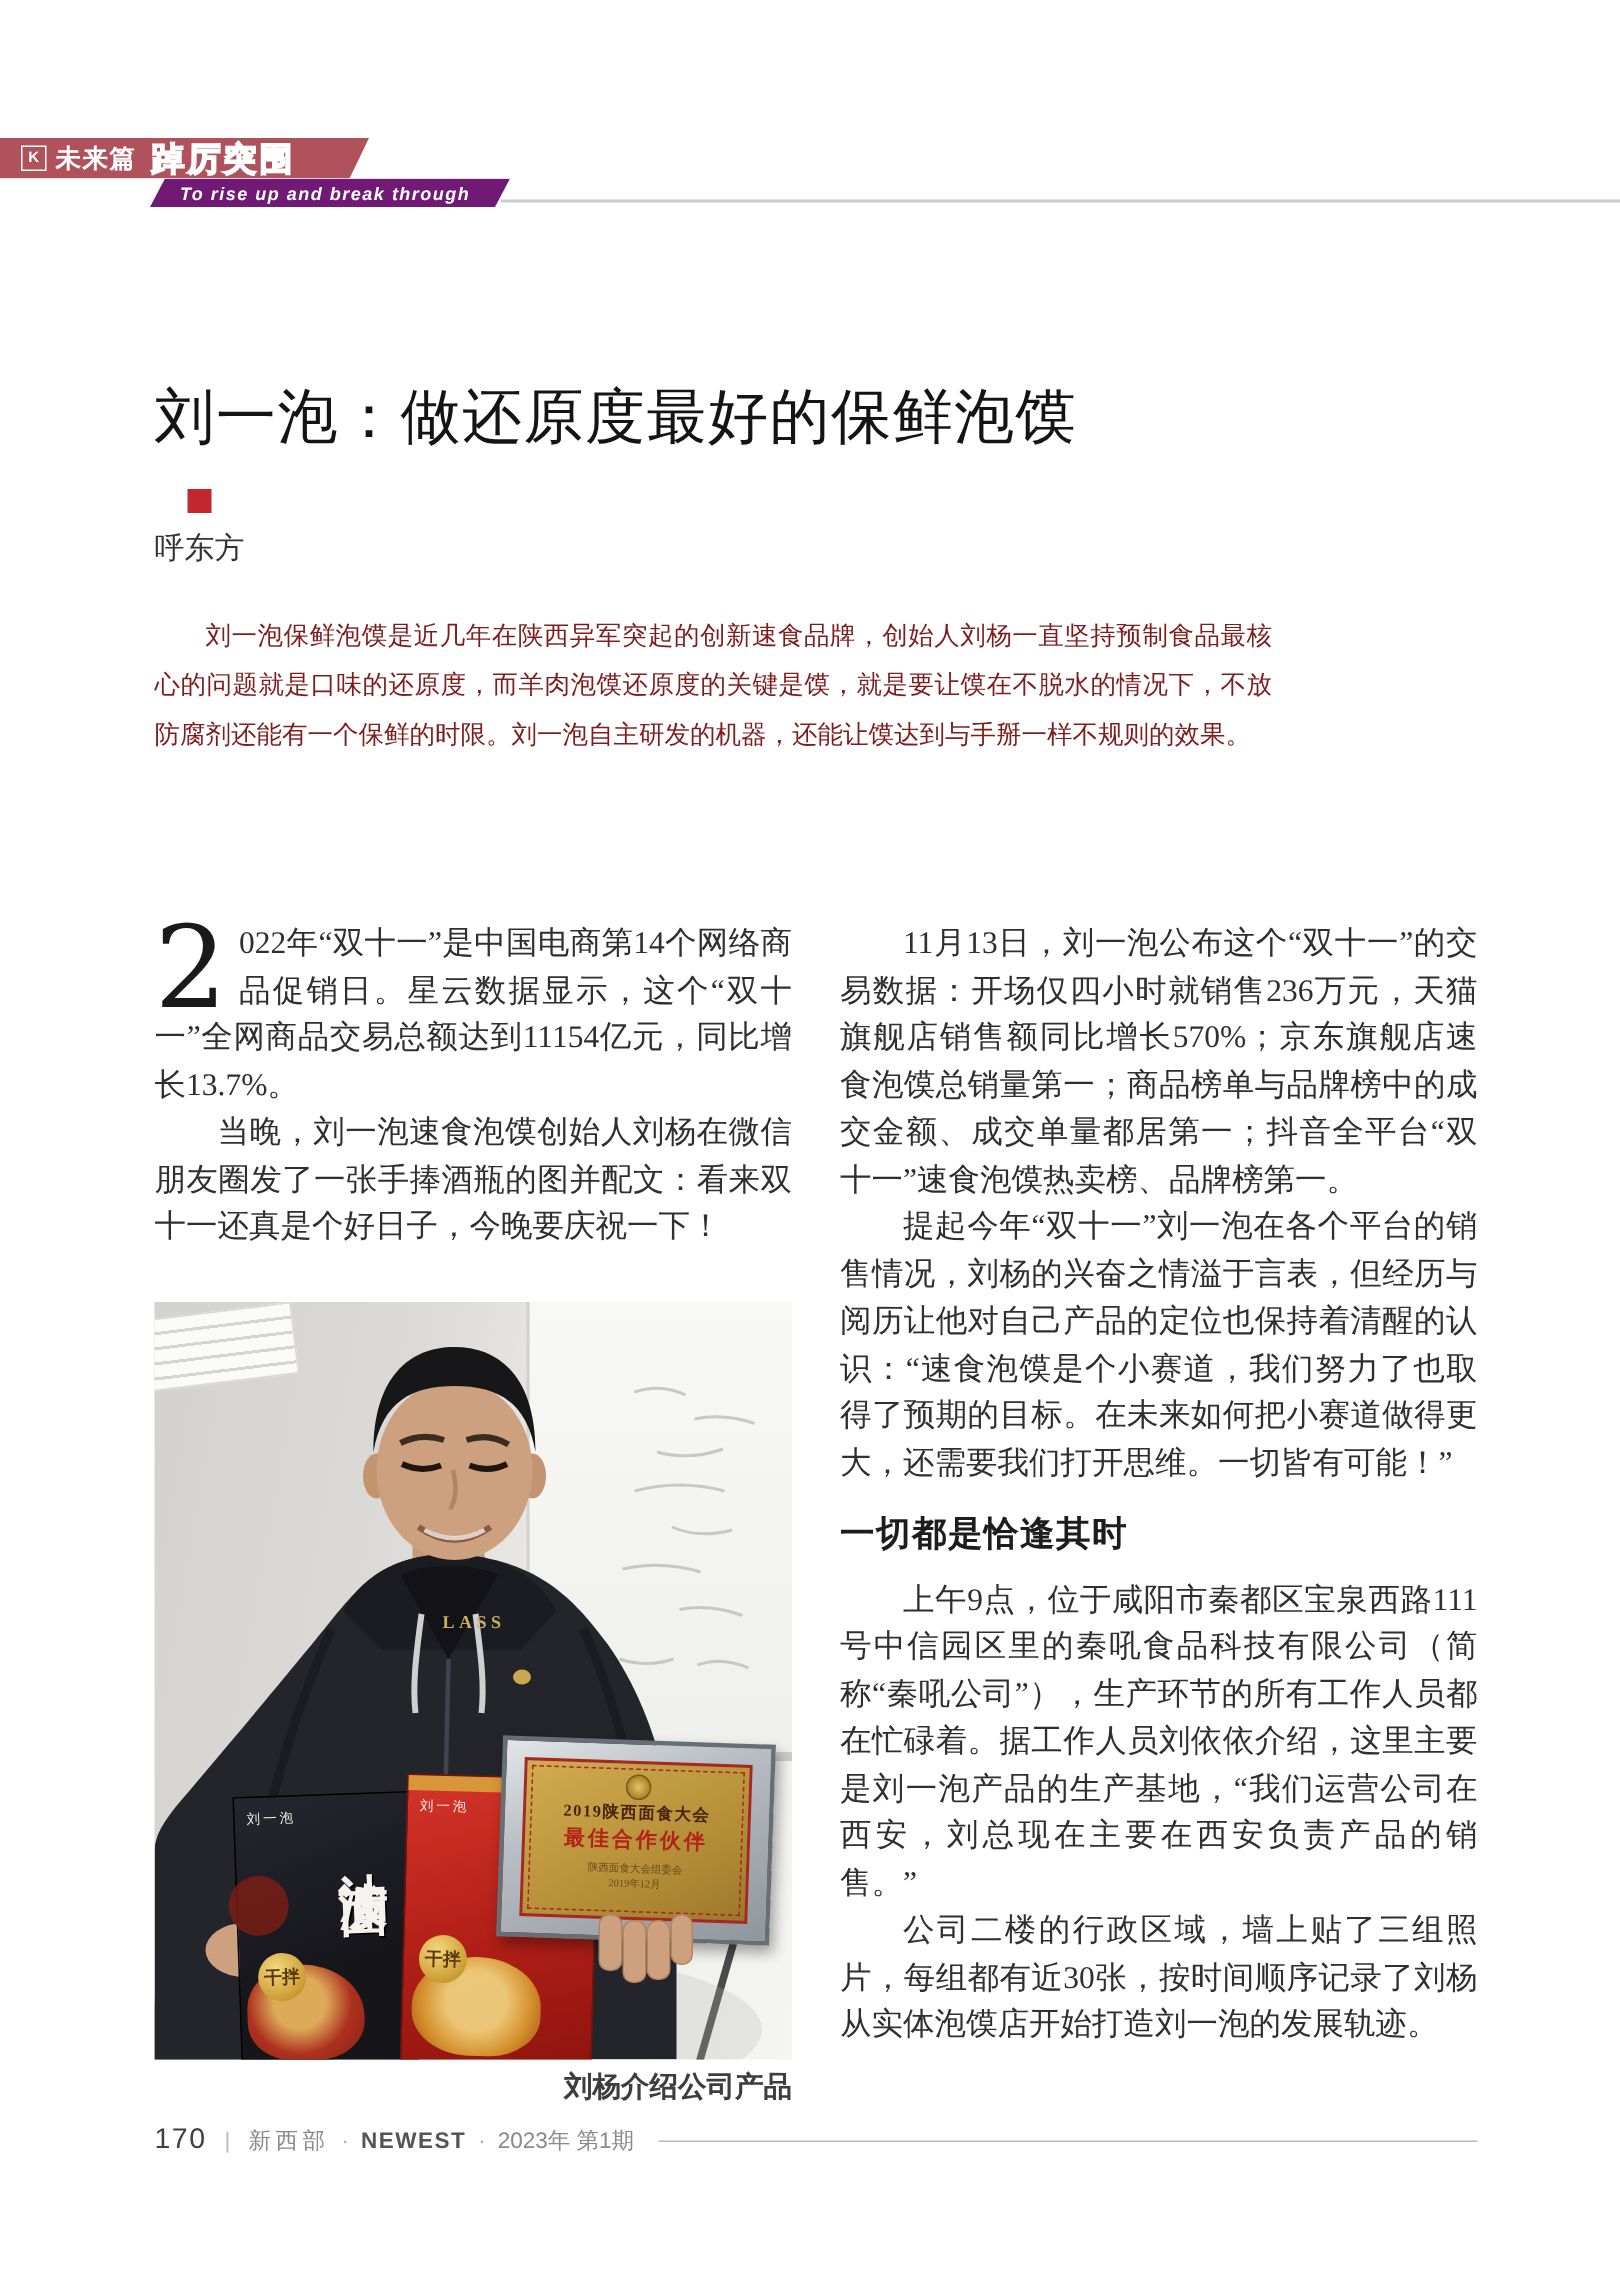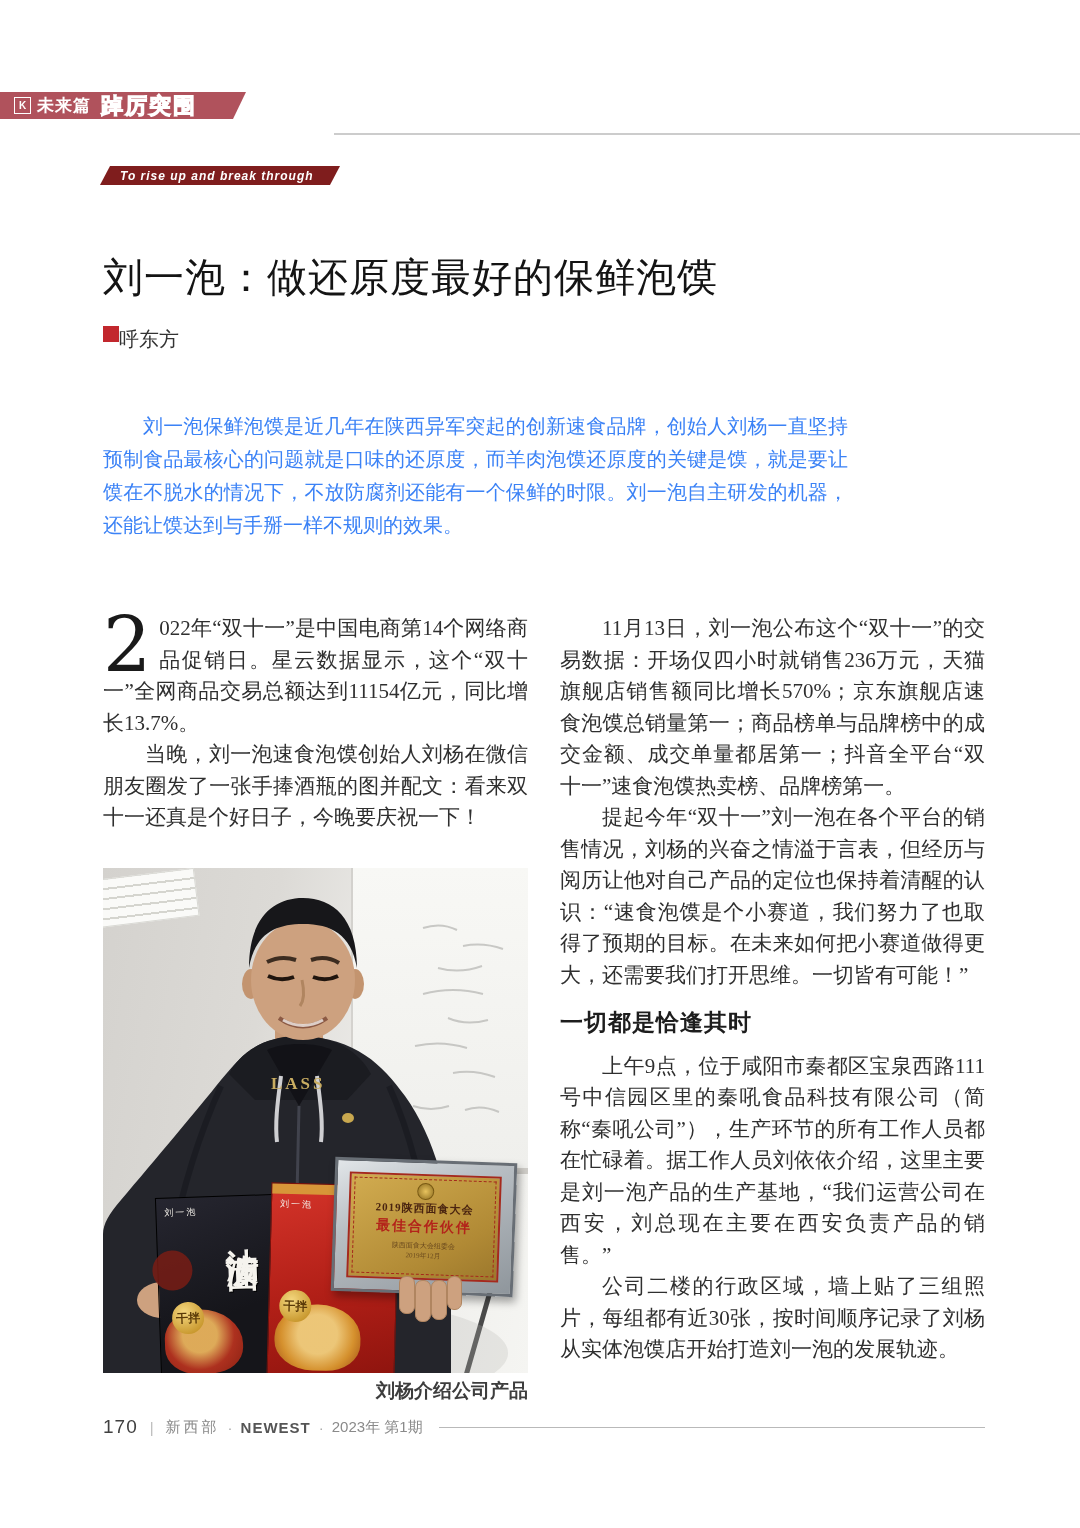--- a/index.html
+++ b/index.html
@@ -8,36 +8,36 @@
 
   
   .banner-main{position:absolute;left:0;top:92px;width:246px;height:27px;background:#b0525c;
       clip-path:polygon(0 0,100% 0,calc(100% - 13px) 100%,0 100%);
       display:flex;align-items:center;padding-left:14px;box-sizing:border-box;gap:6px;}
   .banner-logo-box{width:15px;height:15px;border:1.5px solid #fff;display:flex;align-items:center;justify-content:center;
       color:#fff;font-family:"Liberation Sans",sans-serif;font-size:10px;font-weight:bold;flex:0 0 auto;}
   .banner-logo-text{color:#fff;font-family:"Liberation Sans",sans-serif;font-size:17px;font-weight:bold;letter-spacing:1px;}
   .banner-title{font-family:"Liberation Sans",sans-serif;font-size:22px;font-weight:bold;letter-spacing:2px;
       color:rgba(255,255,255,0.1);-webkit-text-stroke:1.1px #ffffff;margin-left:4px;}
-  .banner-sub{position:absolute;left:100px;top:119px;width:240px;height:19px;background:#7f1d1d;
+  .banner-sub{position:absolute;left:100px;top:119px;width:240px;height:19px;background:#701a75;
       clip-path:polygon(10px 0,100% 0,calc(100% - 10px) 100%,0 100%);
       display:flex;align-items:center;padding-left:20px;box-sizing:border-box;
-      color:#fff;font-family:"Liberation Sans",sans-serif;font-size:12px;font-style:italic;font-weight:bold;letter-spacing:1px;margin-top:47px;}
+      color:#fff;font-family:"Liberation Sans",sans-serif;font-size:12px;font-style:italic;font-weight:bold;letter-spacing:1px;}
   .header-rule{position:absolute;left:334px;top:133px;width:746px;height:2px;background:#cccccc;}
 
   
   .article-title{position:absolute;left:103px;top:250px;width:860px;font-size:40px;font-weight:normal;
       color:#141414;letter-spacing:1px;font-family:"Liberation Serif","DejaVu Serif",serif;}
-  .author-row{position:absolute;left:103px;top:326px;display:flex;align-items:flex-start;}
+  .author-row{position:absolute;left:103px;top:326px;display:flex;align-items:center;gap:10px;flex-direction:column;}
   .author-square{width:16px;height:16px;background:#c2272d;}
   .author-name{font-family:"Liberation Sans","DejaVu Sans",sans-serif;font-size:20px;color:#333;}
 
   
-  .intro{position:absolute;left:103px;top:390px;width:745px;font-size:20px;line-height:33px;
-      text-align:justify;text-indent:2em;color:#3b82f6;}
+  .intro{position:absolute;left:103px;top:390px;width:745px;font-size:17px;line-height:33px;
+      text-align:justify;text-indent:2em;color:#7f1d1d;}
 
   
   .col{position:absolute;top:613px;width:425px;font-size:21px;line-height:31.5px;text-align:justify;color:#2f2f2f;}
   .col-left{left:103px;}
   .col-right{left:560px;}
   .para{margin:0;text-indent:2em;}
   .para-drop{margin:0;text-indent:0;}
   .dropcap{float:left;font-size:76px;line-height:60px;padding:2px 8px 0 0;color:#1a1a1a;
       font-family:"DejaVu Serif","Liberation Serif",serif;}
   .subhead{font-family:"Liberation Sans","DejaVu Sans",sans-serif;font-size:23px;font-weight:bold;
@@ -48,22 +48,22 @@
       background:linear-gradient(100deg,#d4d2ce 0%,#dcdad6 35%,#ecebe8 60%,#f5f5f2 100%);}
   .wall-corner{position:absolute;left:248px;top:0;width:2px;height:315px;background:#c6c4c0;opacity:.6;}
   .whiteboard{position:absolute;left:250px;top:0;width:175px;height:300px;
       background:linear-gradient(180deg,#f8f8f5,#efefec);}
   .wb-tray{position:absolute;left:250px;top:300px;width:175px;height:6px;background:#cfcdc8;}
   .wb-stand{position:absolute;left:372px;top:420px;width:5px;height:95px;background:#4a4a4a;transform:rotate(16deg);}
   .ac-vent{position:absolute;left:-8px;top:6px;width:100px;height:46px;background:#fafaf8;border:1px solid #d8d8d3;
       transform:rotate(-7deg);
       background-image:repeating-linear-gradient(180deg,transparent 0 8px,#d5d5cf 8px 10px);}
   .person-svg{position:absolute;left:0;top:0;width:425px;height:505px;}
-  .shirt-text{position:absolute;left:168px;top:206px;width:90px;color:#c9ad62;
-      font-family:"Liberation Serif",serif;font-size:17px;letter-spacing:3px;font-weight:bold;}
+  .shirt-text{position:absolute;left:168px;top:206px;width:90px;text-align:center;color:#c9ad62;
+      font-family:"Liberation Serif",serif;font-size:12px;letter-spacing:3px;font-weight:bold;}
   .green-bag{position:absolute;left:86px;top:386px;width:62px;height:88px;border-radius:14px;
       background:radial-gradient(circle at 40% 35%,#79c95f,#47a039 70%,#357d2c);transform:rotate(-7deg);}
   .shelf-bottle{position:absolute;left:96px;top:330px;width:38px;height:54px;border-radius:8px;background:#e9e3d3;opacity:.9;}
   .table-dark{position:absolute;left:0;top:452px;width:150px;height:60px;background:#2b2b2d;transform:skewY(-9deg);}
   .plate{position:absolute;left:2px;top:466px;width:74px;height:34px;border-radius:50%;background:#efefea;}
   .patty{position:absolute;left:20px;top:468px;width:46px;height:24px;border-radius:50%;background:#c99e63;}
   .plate2{position:absolute;left:-14px;top:430px;width:50px;height:40px;border-radius:8px;background:#e8e8e2;transform:rotate(8deg);}
 
   
   .box{position:absolute;box-sizing:border-box;}

